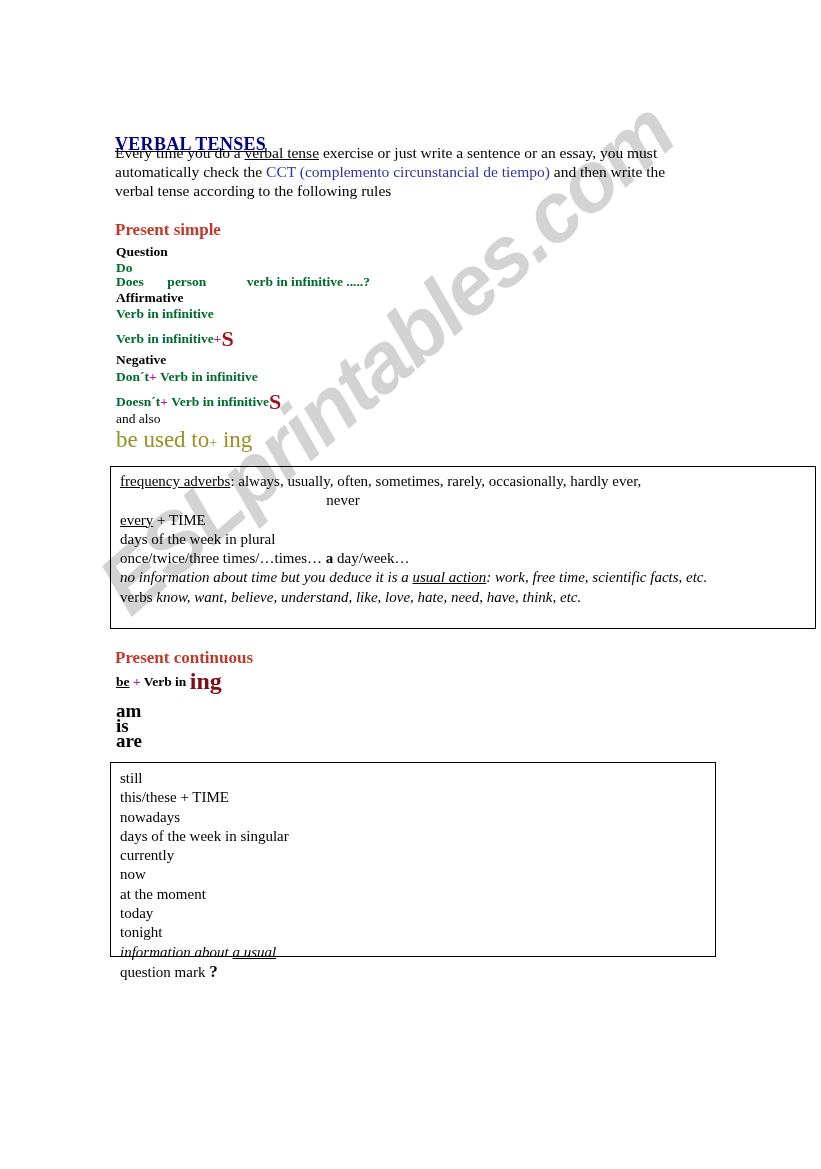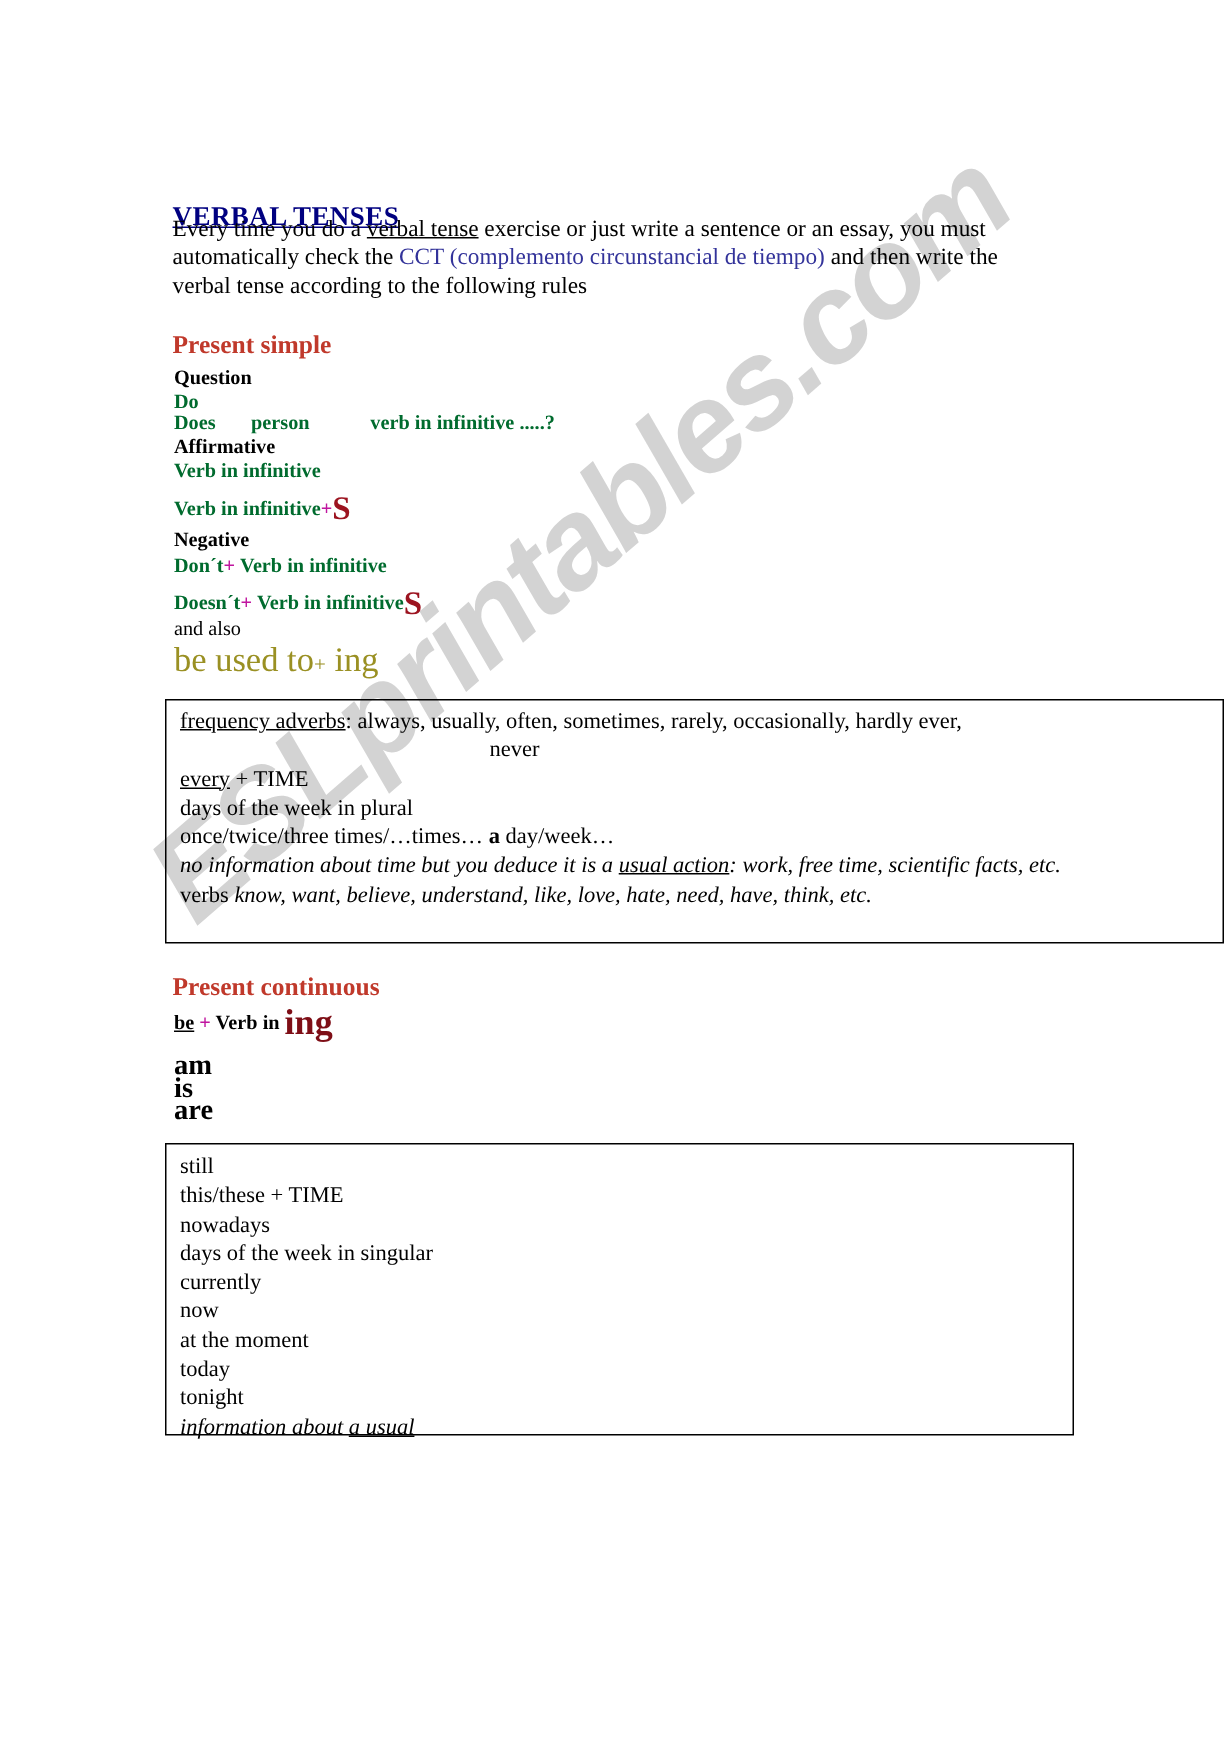--- a/index.html
+++ b/index.html
@@ -236,15 +236,16 @@
     <p>still</p>
     <p>this/these + TIME</p>
     <p>nowadays</p>
     <p>days of the week in singular</p>
     <p>currently</p>
     <p>now</p>
     <p>at the moment</p>
     <p>today</p>
     <p>tonight</p>
     <p class="it"><span>information about </span><span class="u">a usual</span></p>
+    <p><span>question mark </span><span class="qmark">?</span></p>
   </div>
 
 </div>
 
 </body></html>

